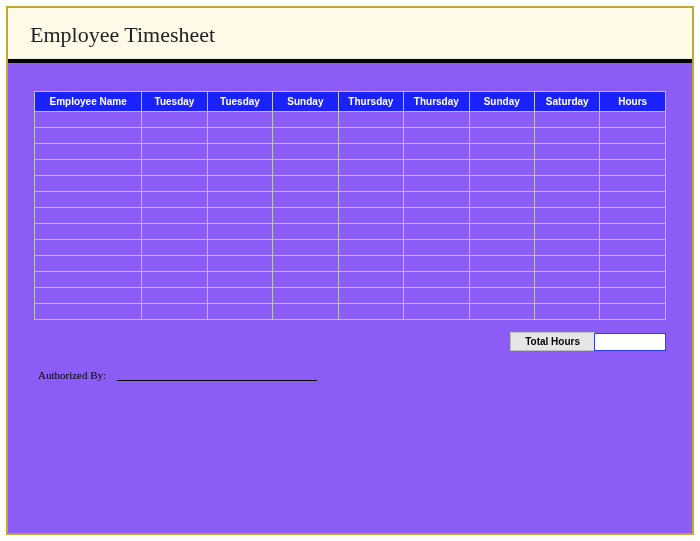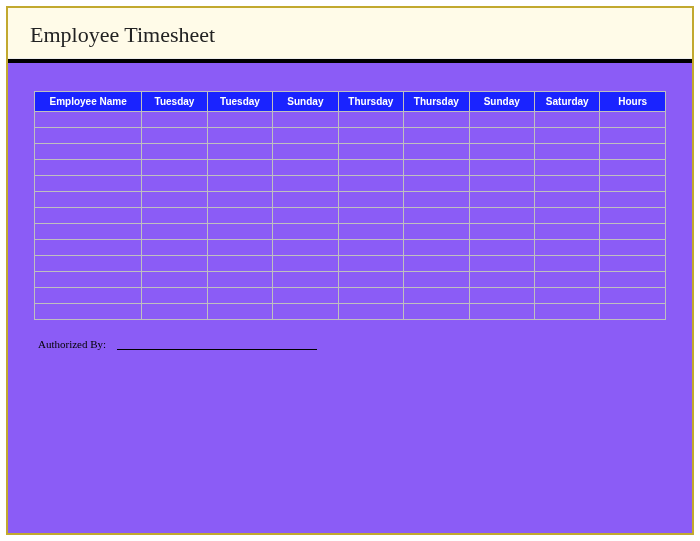--- a/index.html
+++ b/index.html
@@ -293,19 +293,22 @@
             <td></td>
             <td></td>
             <td></td>
             <td></td>
             <td></td>
           </tr>
         </tbody>
     </table>
   </div>
 
+  <div class="totals-row">
+    <span class="th-lbl">Total Hours</span><span class="th-val"></span>
+  </div>
 
   <div class="auth">
     <span>Authorized By:</span>
     <span class="uline2"></span>
   </div>
 
 </div>
 
 </body></html>

